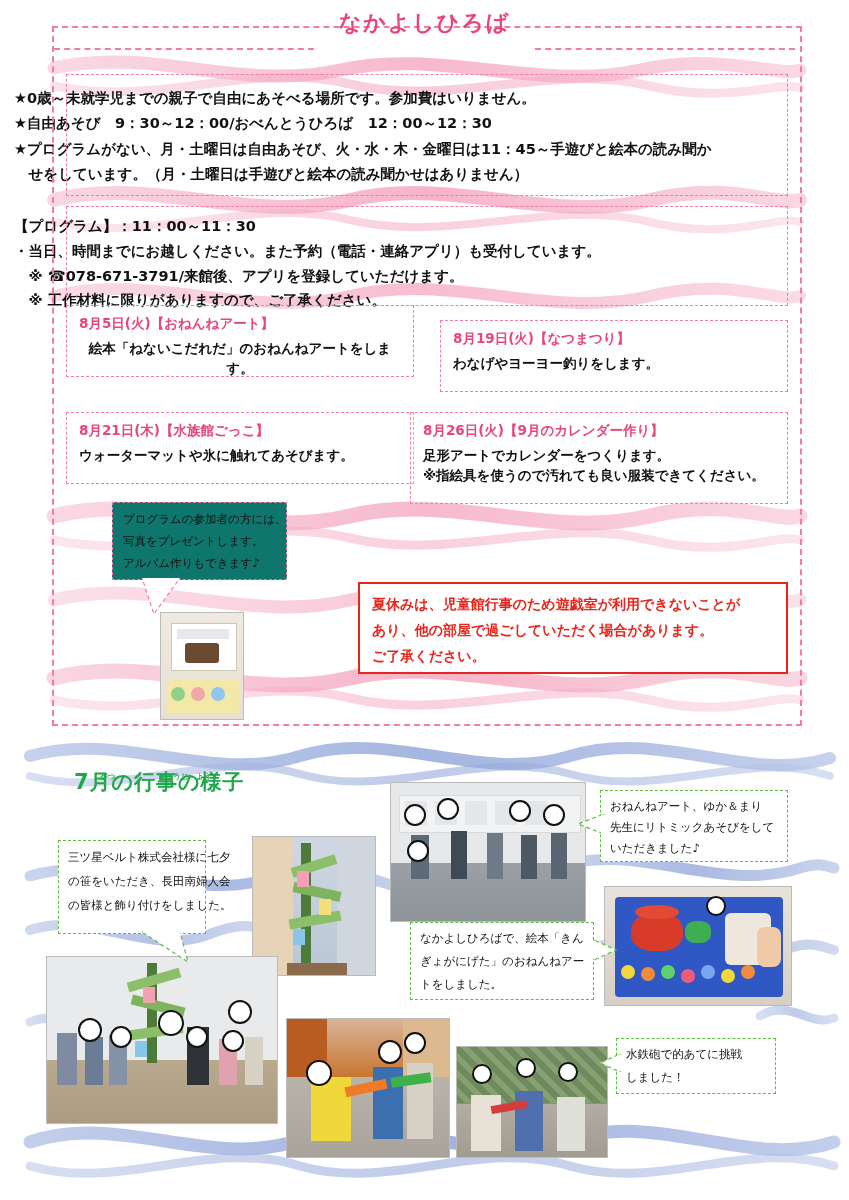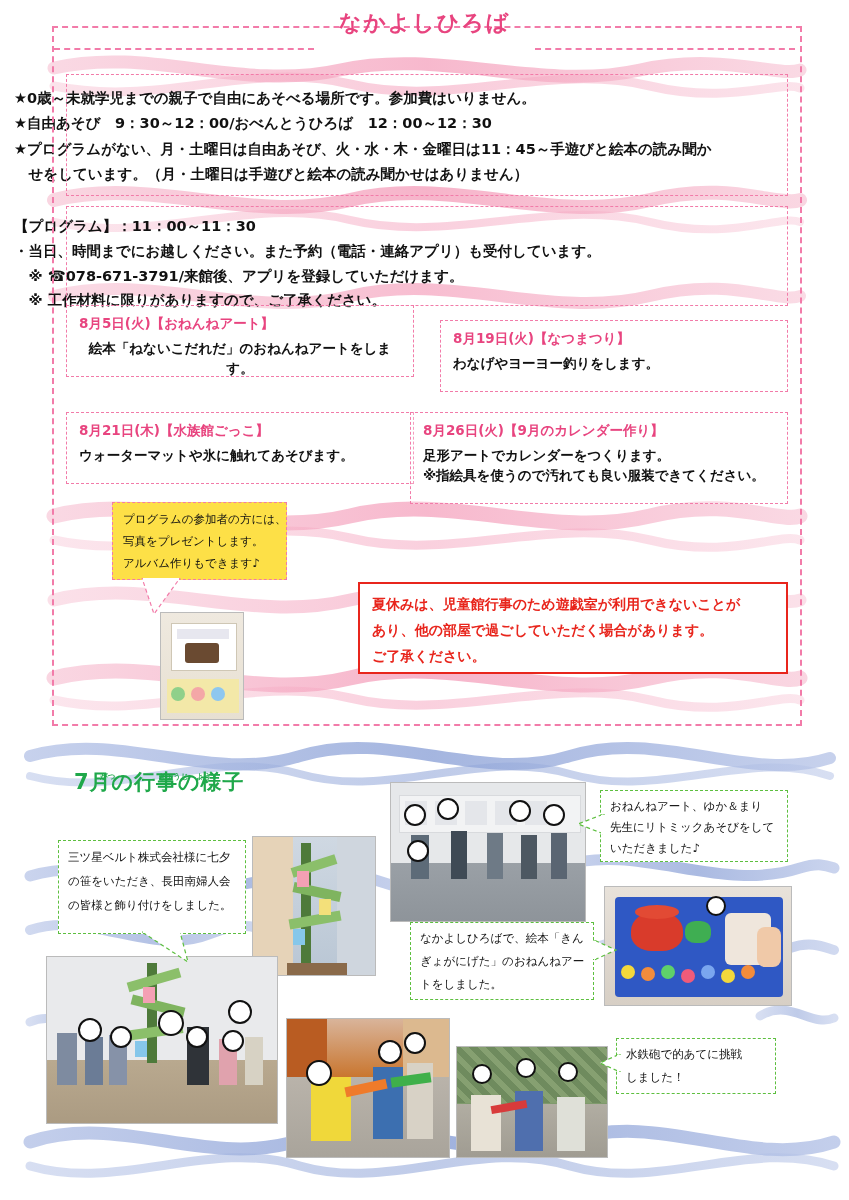--- a/index.html
+++ b/index.html
@@ -128,21 +128,21 @@
   .ev4 { left: 410px; top: 412px; width: 378px; height: 92px; }
 
   
   .bubble-pink {
     position: absolute;
     left: 112px;
     top: 502px;
     width: 175px;
     height: 78px;
     border: 1.2px dashed #f27ba9;
-    background: #fde047;
+    background: #0f766e;
     box-sizing: border-box;
     z-index: 5;
   }
   .bubble-pink .bl {
     position: absolute;
     left: 10px;
     font-family: "DejaVu Sans", sans-serif;
     font-size: 11.5px;
     color: #111;
     white-space: nowrap;
@@ -394,21 +394,21 @@
     <div style="position:absolute;left:38px;top:24px;width:46px;height:10px;background:#8bbf6a;transform:rotate(-18deg);"></div>
     <div style="position:absolute;left:40px;top:50px;width:48px;height:10px;background:#7fb45f;transform:rotate(12deg);"></div>
     <div style="position:absolute;left:36px;top:78px;width:52px;height:10px;background:#8bbf6a;transform:rotate(-10deg);"></div>
     <div style="position:absolute;left:44px;top:34px;width:12px;height:16px;background:#f4a0b4;"></div>
     <div style="position:absolute;left:66px;top:62px;width:12px;height:16px;background:#f3e07a;"></div>
     <div style="position:absolute;left:40px;top:92px;width:12px;height:16px;background:#86c7ea;"></div>
     <div style="position:absolute;left:34px;top:126px;width:60px;height:14px;background:#8a6a4a;"></div>
   </div>
 </div>
 
-<div class="callout" style="left:58px; top:840px; width:188px; height:94px;">
+<div class="callout" style="left:58px; top:840px; width:148px; height:94px;">
   <div class="cl" style="top:9px;">三ツ星ベルト株式会社様に七夕</div>
   <div class="cl" style="top:33px;">の笹をいただき、長田南婦人会</div>
   <div class="cl" style="top:57px;">の皆様と飾り付けをしました。</div>
 </div>
 <svg class="callout-tail" style="left:140px; top:930px; width:64px; height:34px;" viewBox="0 0 64 34">
   <polygon points="2,2 40,2 48,32" fill="#ffffff" stroke="#5dbf3f" stroke-width="1.2" stroke-dasharray="4 3"></polygon>
   <rect x="3" y="-2" width="38" height="5" fill="#ffffff"></rect>
 </svg>
 
 <div class="photo" style="left:604px; top:886px; width:188px; height:120px; background:#cfc7bd;">

